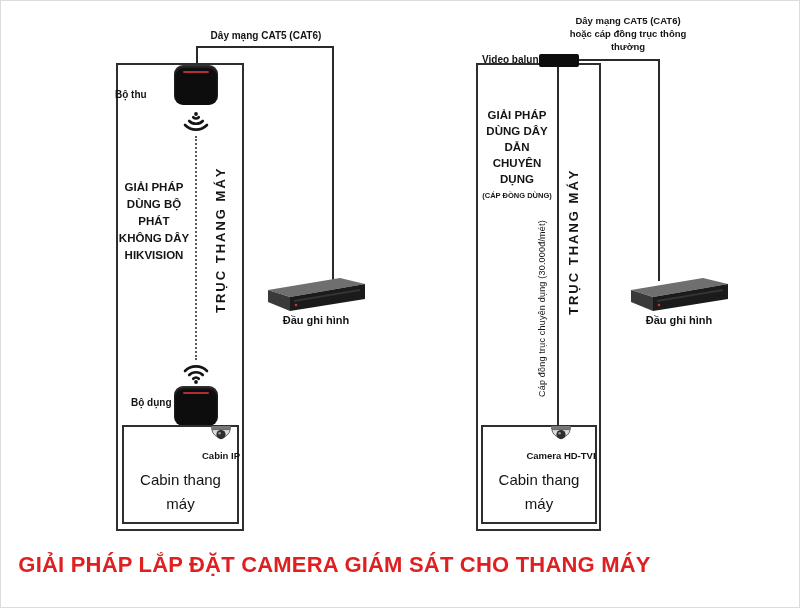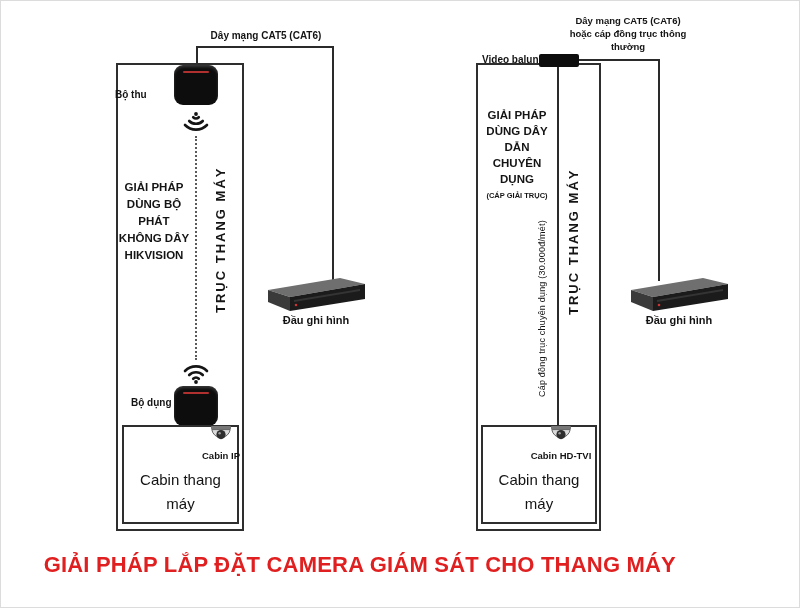--- a/index.html
+++ b/index.html
@@ -116,45 +116,45 @@
   <div class="abs small-lbl" style="left:481px;top:53px;">Video balun</div>
   <div class="abs balun" style="left:538px;top:53px;"></div>
 
   <div class="abs vline" style="left:556px;top:66px;height:359px;"></div>
 
   <div class="abs solution center pre" style="left:476px;top:106px;width:80px;line-height:16px;">GIẢI PHÁP
 DÙNG DÂY
 DẪN
 CHUYÊN
 DỤNG</div>
-  <div class="abs center bold" style="left:468px;top:190px;width:96px;font-size:7.5px;">(CÁP GIẢI TRỤC)</div>
+  <div class="abs center bold" style="left:468px;top:190px;width:96px;font-size:7.5px;">(CÁP ĐỒNG DÙNG)</div>
 
   <div class="abs vtext shaft-vlabel" style="left:565px;top:152px;width:28px;height:178px;">TRỤC THANG MÁY</div>
 
   <div class="abs vtext coax-vlabel" style="left:536px;top:188px;width:18px;height:240px;">Cáp đồng trục chuyên dụng (30.000đ/mét)</div>
 
   <div class="abs box" style="left:480px;top:424px;width:116px;height:99px;"></div>
   <span class="abs" style="left:546px;top:425px;">
     <svg width="28" height="22" viewBox="0 0 28 22">
       <rect x="4" y="0" width="20" height="3.6" rx="1" fill="#777"></rect>
       <path d="M4.8 3.6 A 9.3 9.3 0 0 0 23.2 3.6 Z" fill="#dcdcdc" stroke="#555" stroke-width="0.9"></path>
       <circle cx="14" cy="8.6" r="4.6" fill="#2e2e2e"></circle>
       <circle cx="12.6" cy="7.2" r="1.2" fill="#9a9a9a"></circle>
     </svg>
   </span>
-  <div class="abs tiny-lbl center" style="left:518px;top:449px;width:84px;">Cabin HD-TVI</div>
+  <div class="abs tiny-lbl center" style="left:518px;top:449px;width:84px;">Camera HD-TVI</div>
   <div class="abs cabin-lbl center pre" style="left:480px;top:467px;width:116px;">Cabin thang
 máy</div>
 
   <span class="abs" style="left:626px;top:274px;">
     <svg width="104" height="38" viewBox="0 0 104 38">
       <polygon points="4,15 76,3 101,9 26,22" fill="#6f6f6f"></polygon>
       <polygon points="26,22 101,9 101,24 26,36" fill="#1b1b1b"></polygon>
       <polygon points="4,15 26,22 26,36 4,27" fill="#3a3a3a"></polygon>
       <polygon points="30,25 96,14 96,16 30,27" fill="#343434"></polygon>
       <circle cx="32" cy="30" r="1.3" fill="#c33"></circle>
     </svg>
   </span>
   <div class="abs dvr-lbl center" style="left:626px;top:313px;width:104px;">Đầu ghi hình</div>
 
-  <div class="abs page-title center" style="left: 8px; top: 551px; width: 667px; color: rgb(224, 32, 32); text-align: right;">GIẢI PHÁP LẮP ĐẶT CAMERA GIÁM SÁT CHO THANG MÁY</div>
+  <div class="abs page-title center" style="left: 0px; top: 551px; width: 667px; color: rgb(224, 32, 32);">GIẢI PHÁP LẮP ĐẶT CAMERA GIÁM SÁT CHO THANG MÁY</div>
 
 </div>
 
 </body></html>

